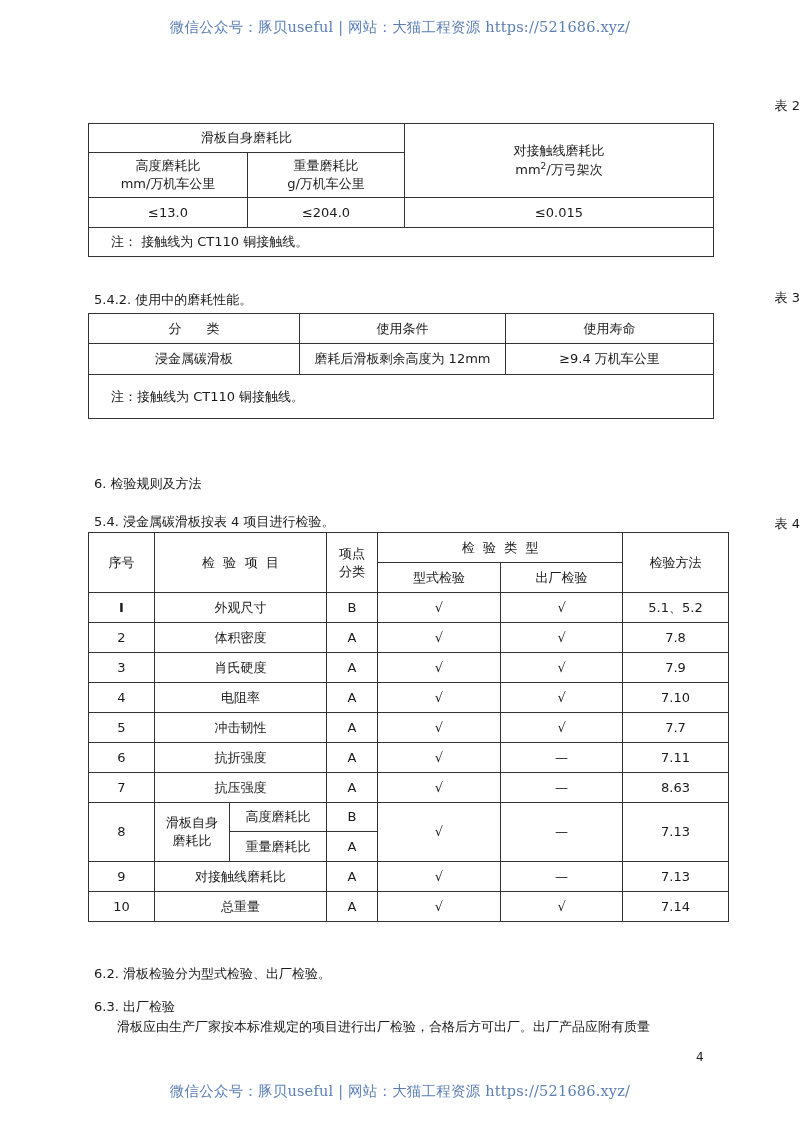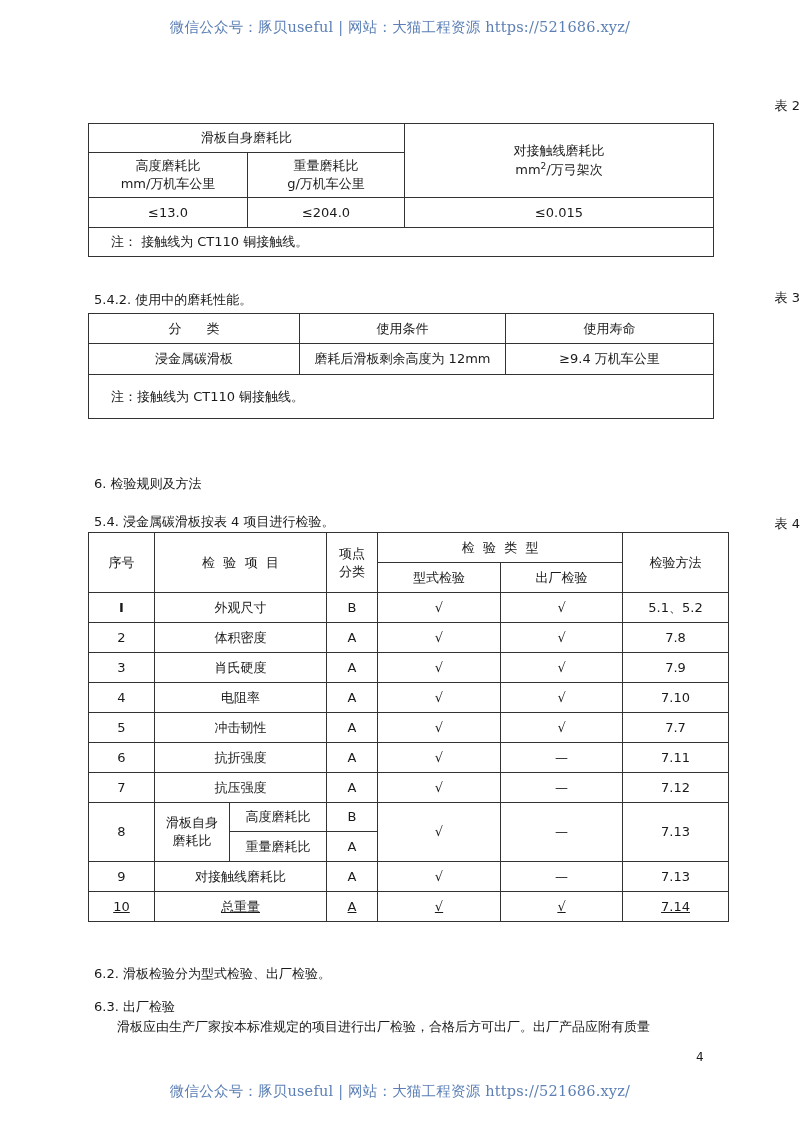--- a/index.html
+++ b/index.html
@@ -180,21 +180,21 @@
     <td>√</td>
     <td>—</td>
     <td>7.11</td>
   </tr>
   <tr style="height:30px;">
     <td>7</td>
     <td colspan="2">抗压强度</td>
     <td>A</td>
     <td>√</td>
     <td>—</td>
-    <td>7.12</td>
+    <td>8.63</td>
   </tr>
 
   <tr style="height:29px;">
     <td rowspan="2">8</td>
     <td rowspan="2">
       <div>滑板自身</div>
       <div>磨耗比</div>
     </td>
     <td>高度磨耗比</td>
     <td>B</td>
@@ -208,21 +208,21 @@
   </tr>
 
   <tr style="height:30px;">
     <td>9</td>
     <td colspan="2">对接触线磨耗比</td>
     <td>A</td>
     <td>√</td>
     <td>—</td>
     <td>7.13</td>
   </tr>
-  <tr style="height:30px;text-decoration:underline;">
+  <tr style="height:30px;">
     <td>10</td>
     <td colspan="2">总重量</td>
     <td>A</td>
     <td>√</td>
     <td>√</td>
     <td>7.14</td>
   </tr>
 </tbody>
   </table>
 

